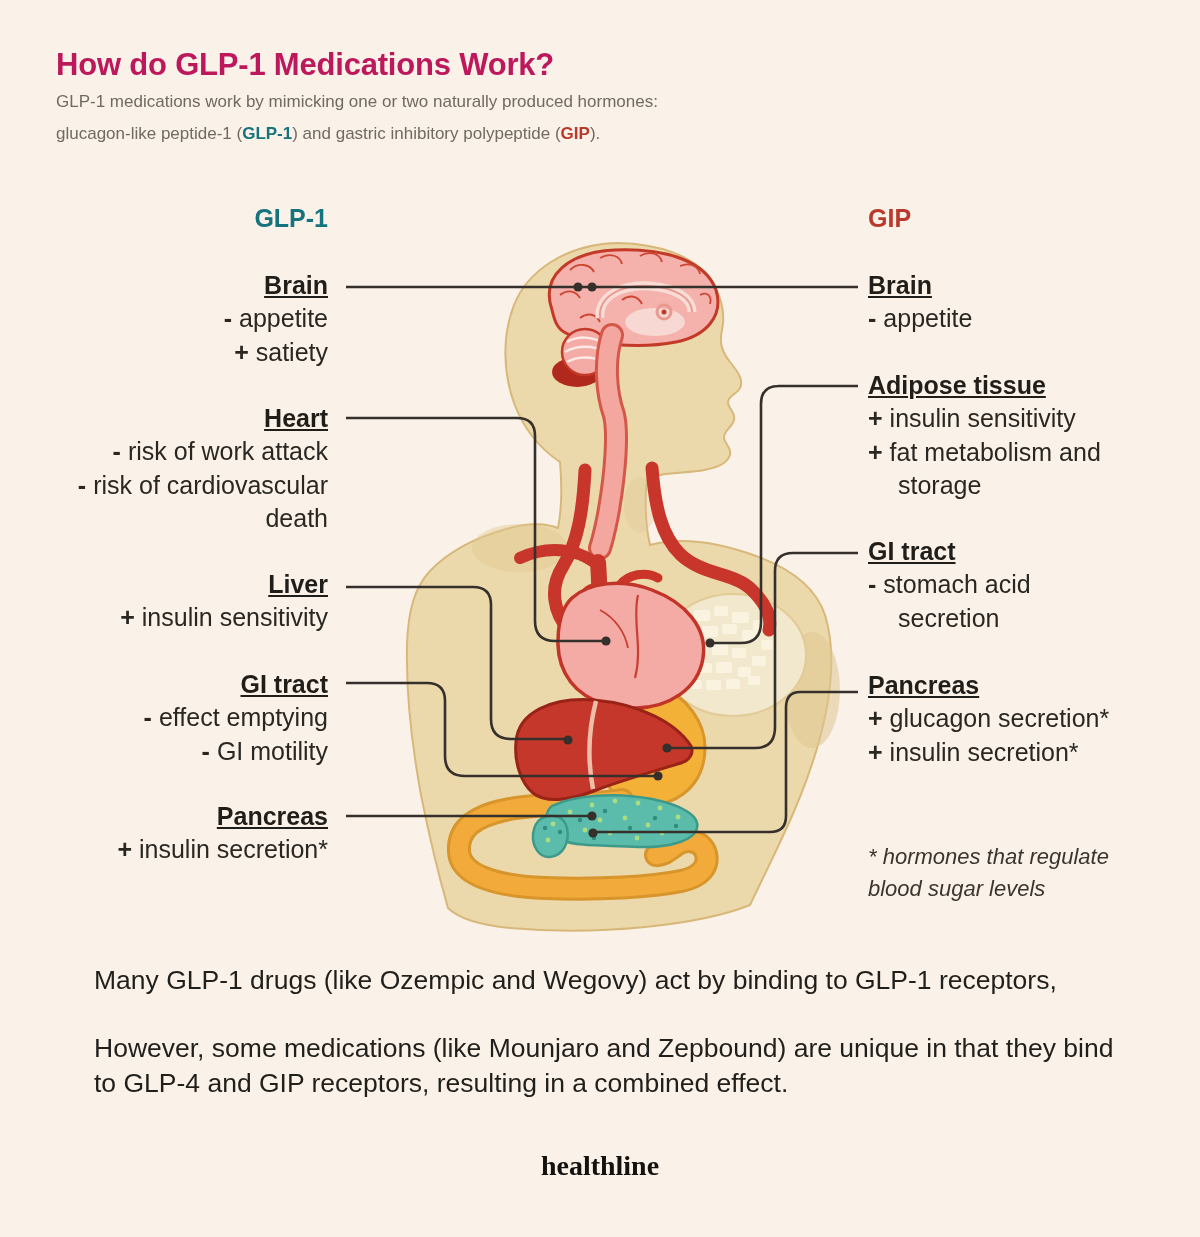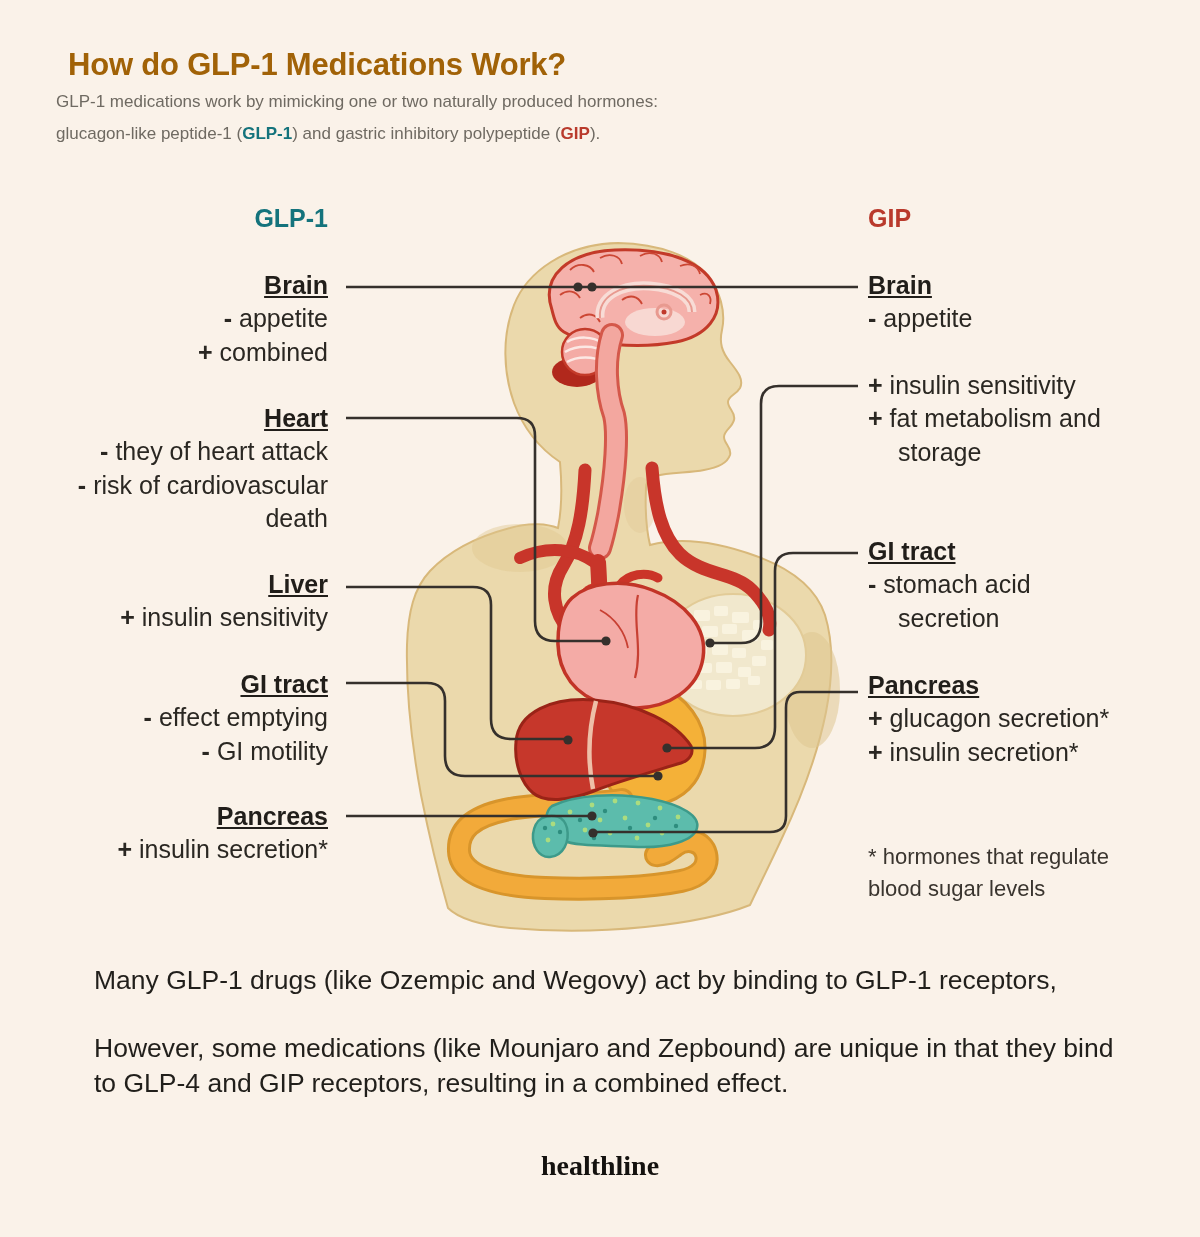--- a/index.html
+++ b/index.html
@@ -1,37 +1,37 @@
 <!DOCTYPE html>
 <html><head>
 <meta charset="utf-8">
 <style>
   html,body{margin:0;padding:0;width:1200px;height:1237px;overflow:hidden;}
   body{position:relative;background:#faf2e9;font-family:"Liberation Sans","DejaVu Sans",sans-serif;color:#26231f;}
   .abs{position:absolute;}
   #illustration{position:absolute;left:0;top:0;z-index:0;}
   .txt{z-index:2;}
 
-  #page-title{left:68px;top:47px;font-size:31px;font-weight:700;color:#a16207;letter-spacing:-0.2px;}
+  #page-title{left:56px;top:47px;font-size:31px;font-weight:700;color:#be185d;letter-spacing:-0.2px;}
   #subtitle{left:56px;top:86px;font-size:17px;line-height:32px;color:#6f6a62;width:920px;}
   #subtitle .teal{color:#14737c;font-weight:700;}
   #subtitle .red{color:#b93a2c;font-weight:700;}
 
   .col-header{top:204px;font-size:25px;font-weight:700;}
   #glp1-header{left:40px;width:288px;text-align:right;color:#14737c;}
   #gip-header{left:868px;color:#b93a2c;}
 
   .entry{font-size:25px;line-height:33.4px;color:#2a2722;}
   .entry .organ{font-weight:700;color:#211e1a;text-decoration:underline;}
   .sign{font-weight:700;margin-right:7px;}
   .left-e{left:40px;width:288px;text-align:right;}
   .right-e{left:868px;width:262px;text-align:left;}
   .right-e .effect{padding-left:30px;text-indent:-30px;}
 
-  #footnote{left:868px;top:841px;width:266px;font-size:22px;line-height:32px;color:#3a352f;}
+  #footnote{left:868px;top:841px;width:266px;font-size:22px;font-style:italic;line-height:32px;color:#3a352f;}
 
   #bottom-text{left:62px;top:963px;font-size:26.5px;line-height:35px;color:#211f1b;width:1110px;margin-left:32px;}
   .para + .para{margin-top:33px;}
 
   #logo{left:0;right:0;top:1150px;text-align:center;font-family:"Liberation Serif","DejaVu Serif",serif;font-size:28px;font-weight:700;color:#14120f;}
 </style>
 </head>
 <body>
 
 <svg id="illustration" width="1200" height="1237" viewBox="0 0 1200 1237">
@@ -207,26 +207,26 @@
   <div>GLP-1 medications work by mimicking one or two naturally produced hormones:</div>
   <div><span>glucagon-like peptide-1 (</span><span class="teal">GLP-1</span><span>) and gastric inhibitory polypeptide (</span><span class="red">GIP</span><span>).</span></div>
 </div>
 
 <div class="abs txt col-header" id="glp1-header">GLP-1</div>
 <div class="abs txt col-header" id="gip-header">GIP</div>
 
 <div class="abs txt entry left-e" style="top:269px">
   <div class="organ">Brain</div>
   <div class="effect"><span class="sign">-</span><span>appetite</span></div>
-  <div class="effect"><span class="sign">+</span><span>combined</span></div>
+  <div class="effect"><span class="sign">+</span><span>satiety</span></div>
 </div>
 
 <div class="abs txt entry left-e" style="top:402px">
   <div class="organ">Heart</div>
-  <div class="effect"><span class="sign">-</span><span>they of heart attack</span></div>
+  <div class="effect"><span class="sign">-</span><span>risk of work attack</span></div>
   <div class="effect"><span class="sign">-</span><span>risk of cardiovascular death</span></div>
 </div>
 
 <div class="abs txt entry left-e" style="top:568px">
   <div class="organ">Liver</div>
   <div class="effect"><span class="sign">+</span><span>insulin sensitivity</span></div>
 </div>
 
 <div class="abs txt entry left-e" style="top:668px">
   <div class="organ">GI tract</div>
@@ -238,20 +238,21 @@
   <div class="organ">Pancreas</div>
   <div class="effect"><span class="sign">+</span><span>insulin secretion*</span></div>
 </div>
 
 <div class="abs txt entry right-e" style="top:269px">
   <div class="organ">Brain</div>
   <div class="effect"><span class="sign">-</span><span>appetite</span></div>
 </div>
 
 <div class="abs txt entry right-e" style="top:369px">
+  <div class="organ">Adipose tissue</div>
   <div class="effect"><span class="sign">+</span><span>insulin sensitivity</span></div>
   <div class="effect"><span class="sign">+</span><span>fat metabolism and storage</span></div>
 </div>
 
 <div class="abs txt entry right-e" style="top:535px">
   <div class="organ">GI tract</div>
   <div class="effect"><span class="sign">-</span><span>stomach acid secretion</span></div>
 </div>
 
 <div class="abs txt entry right-e" style="top:669px">

